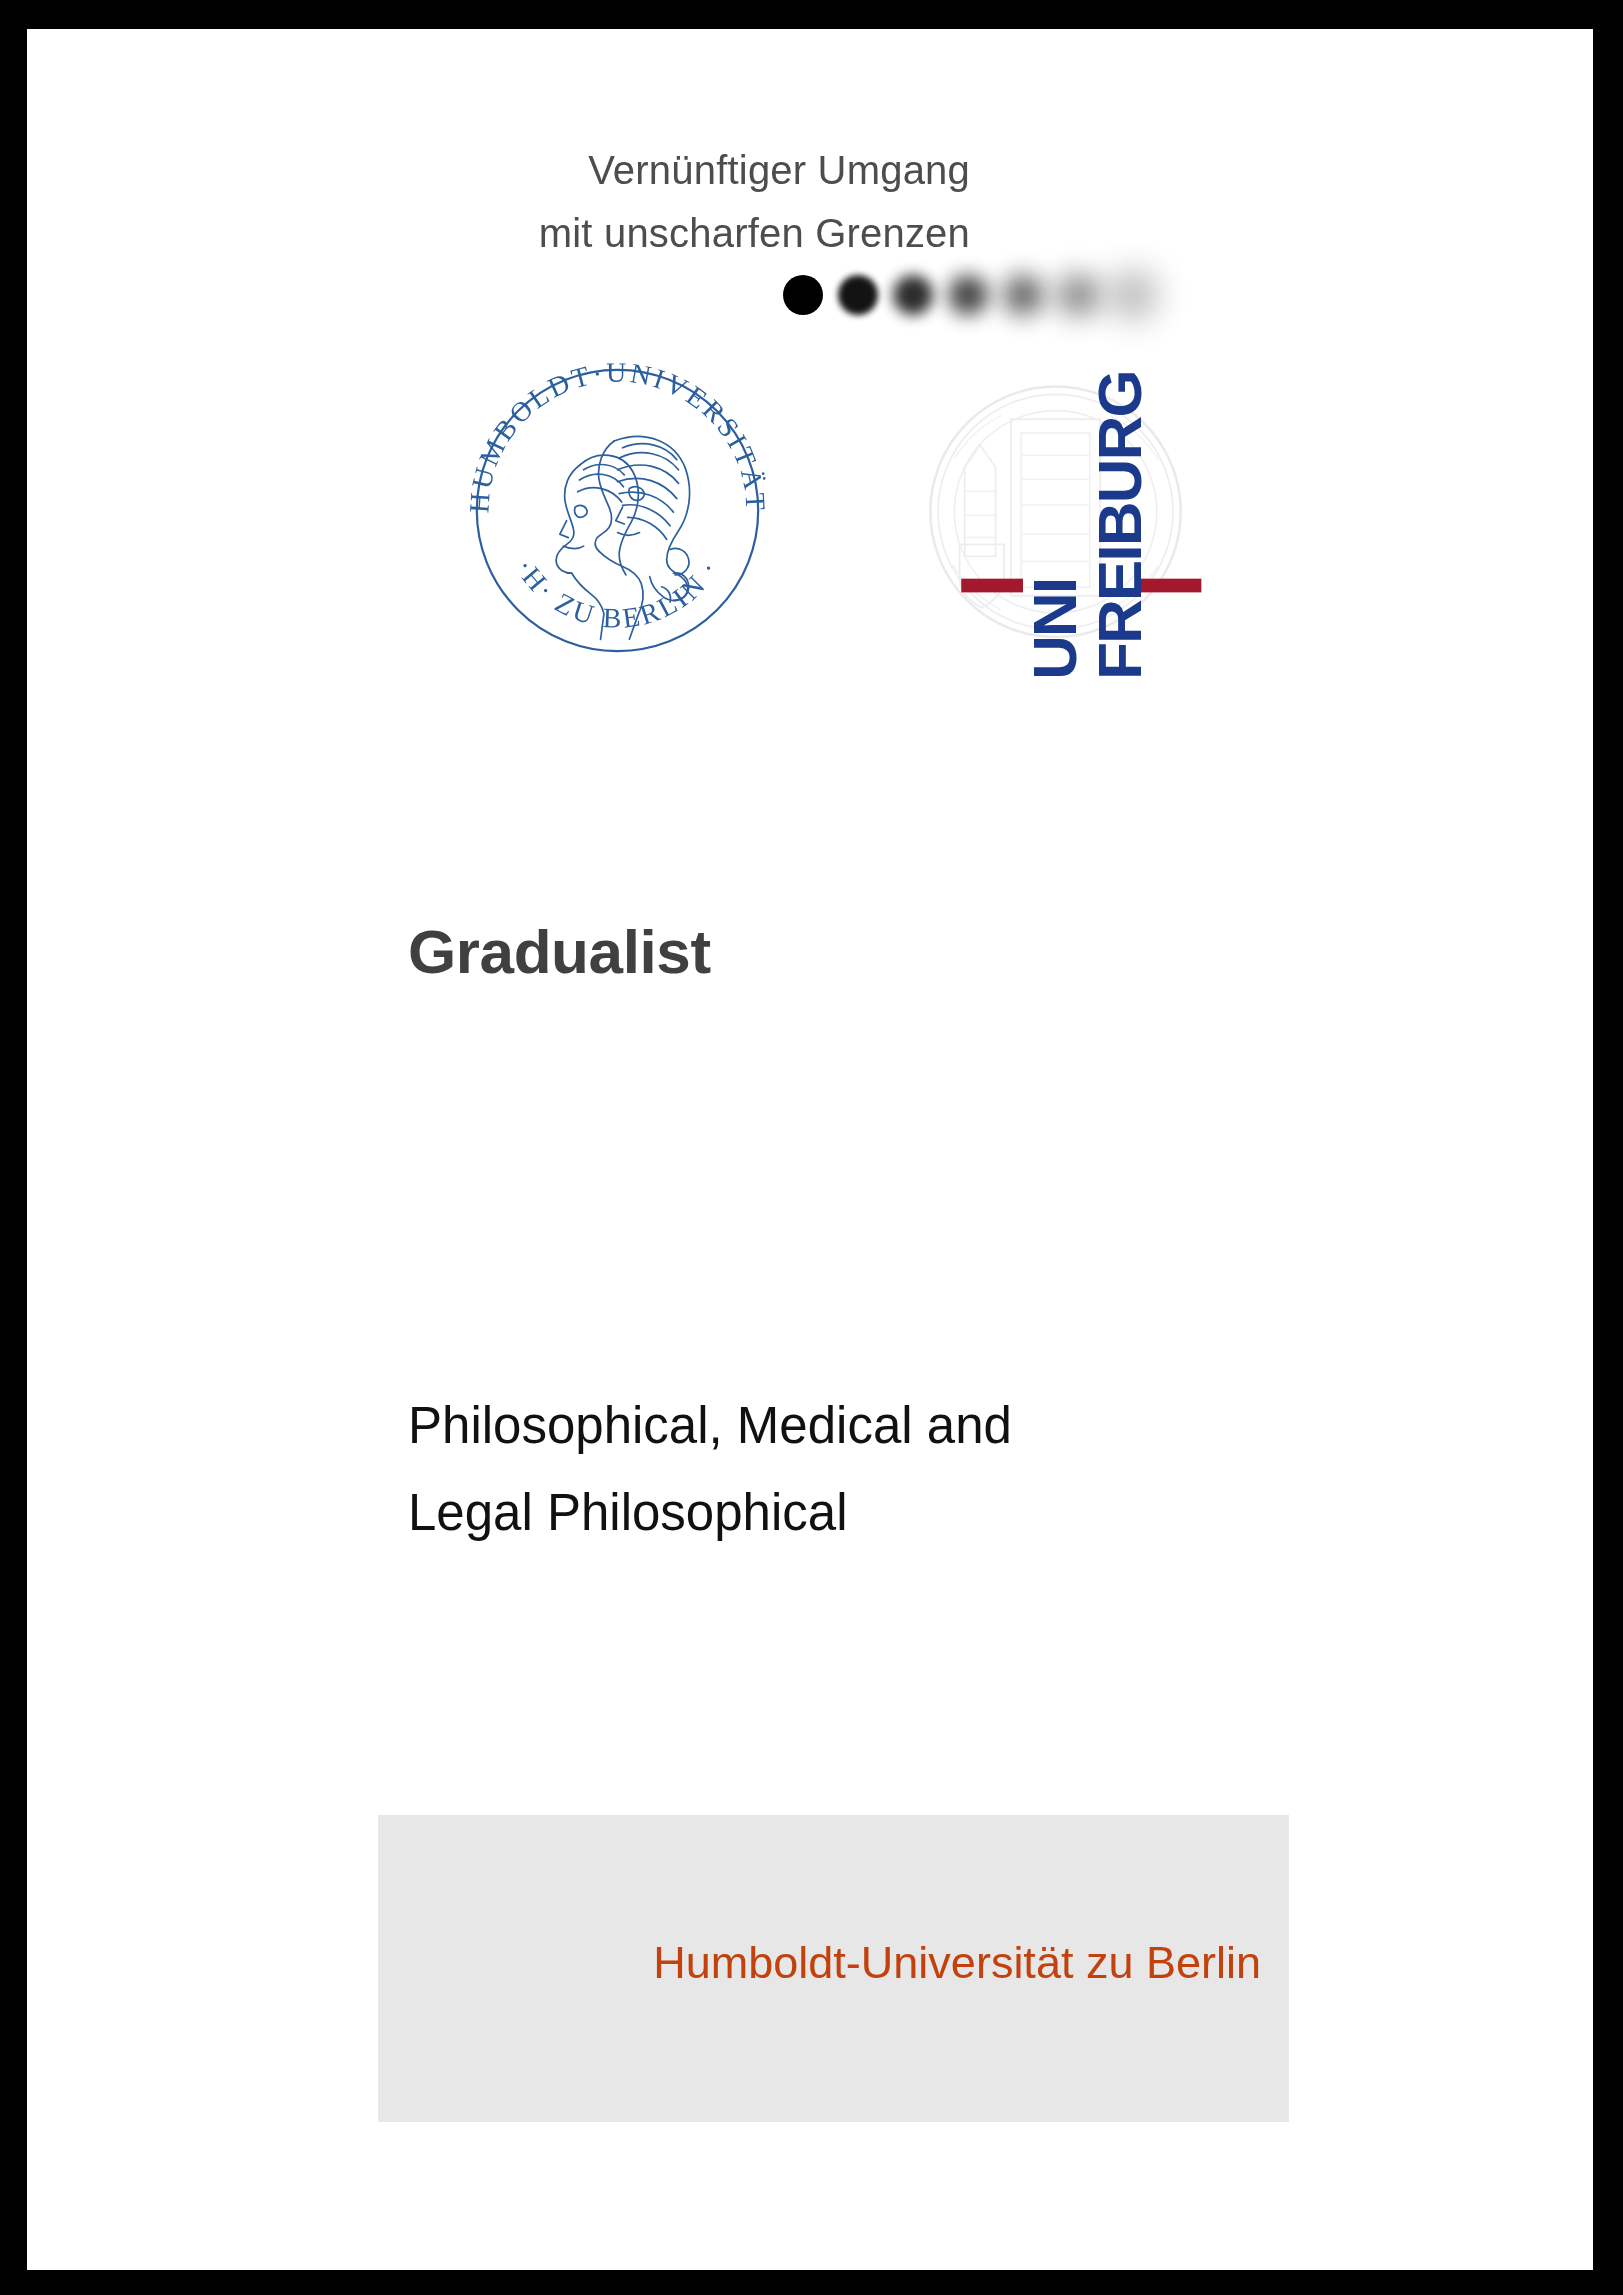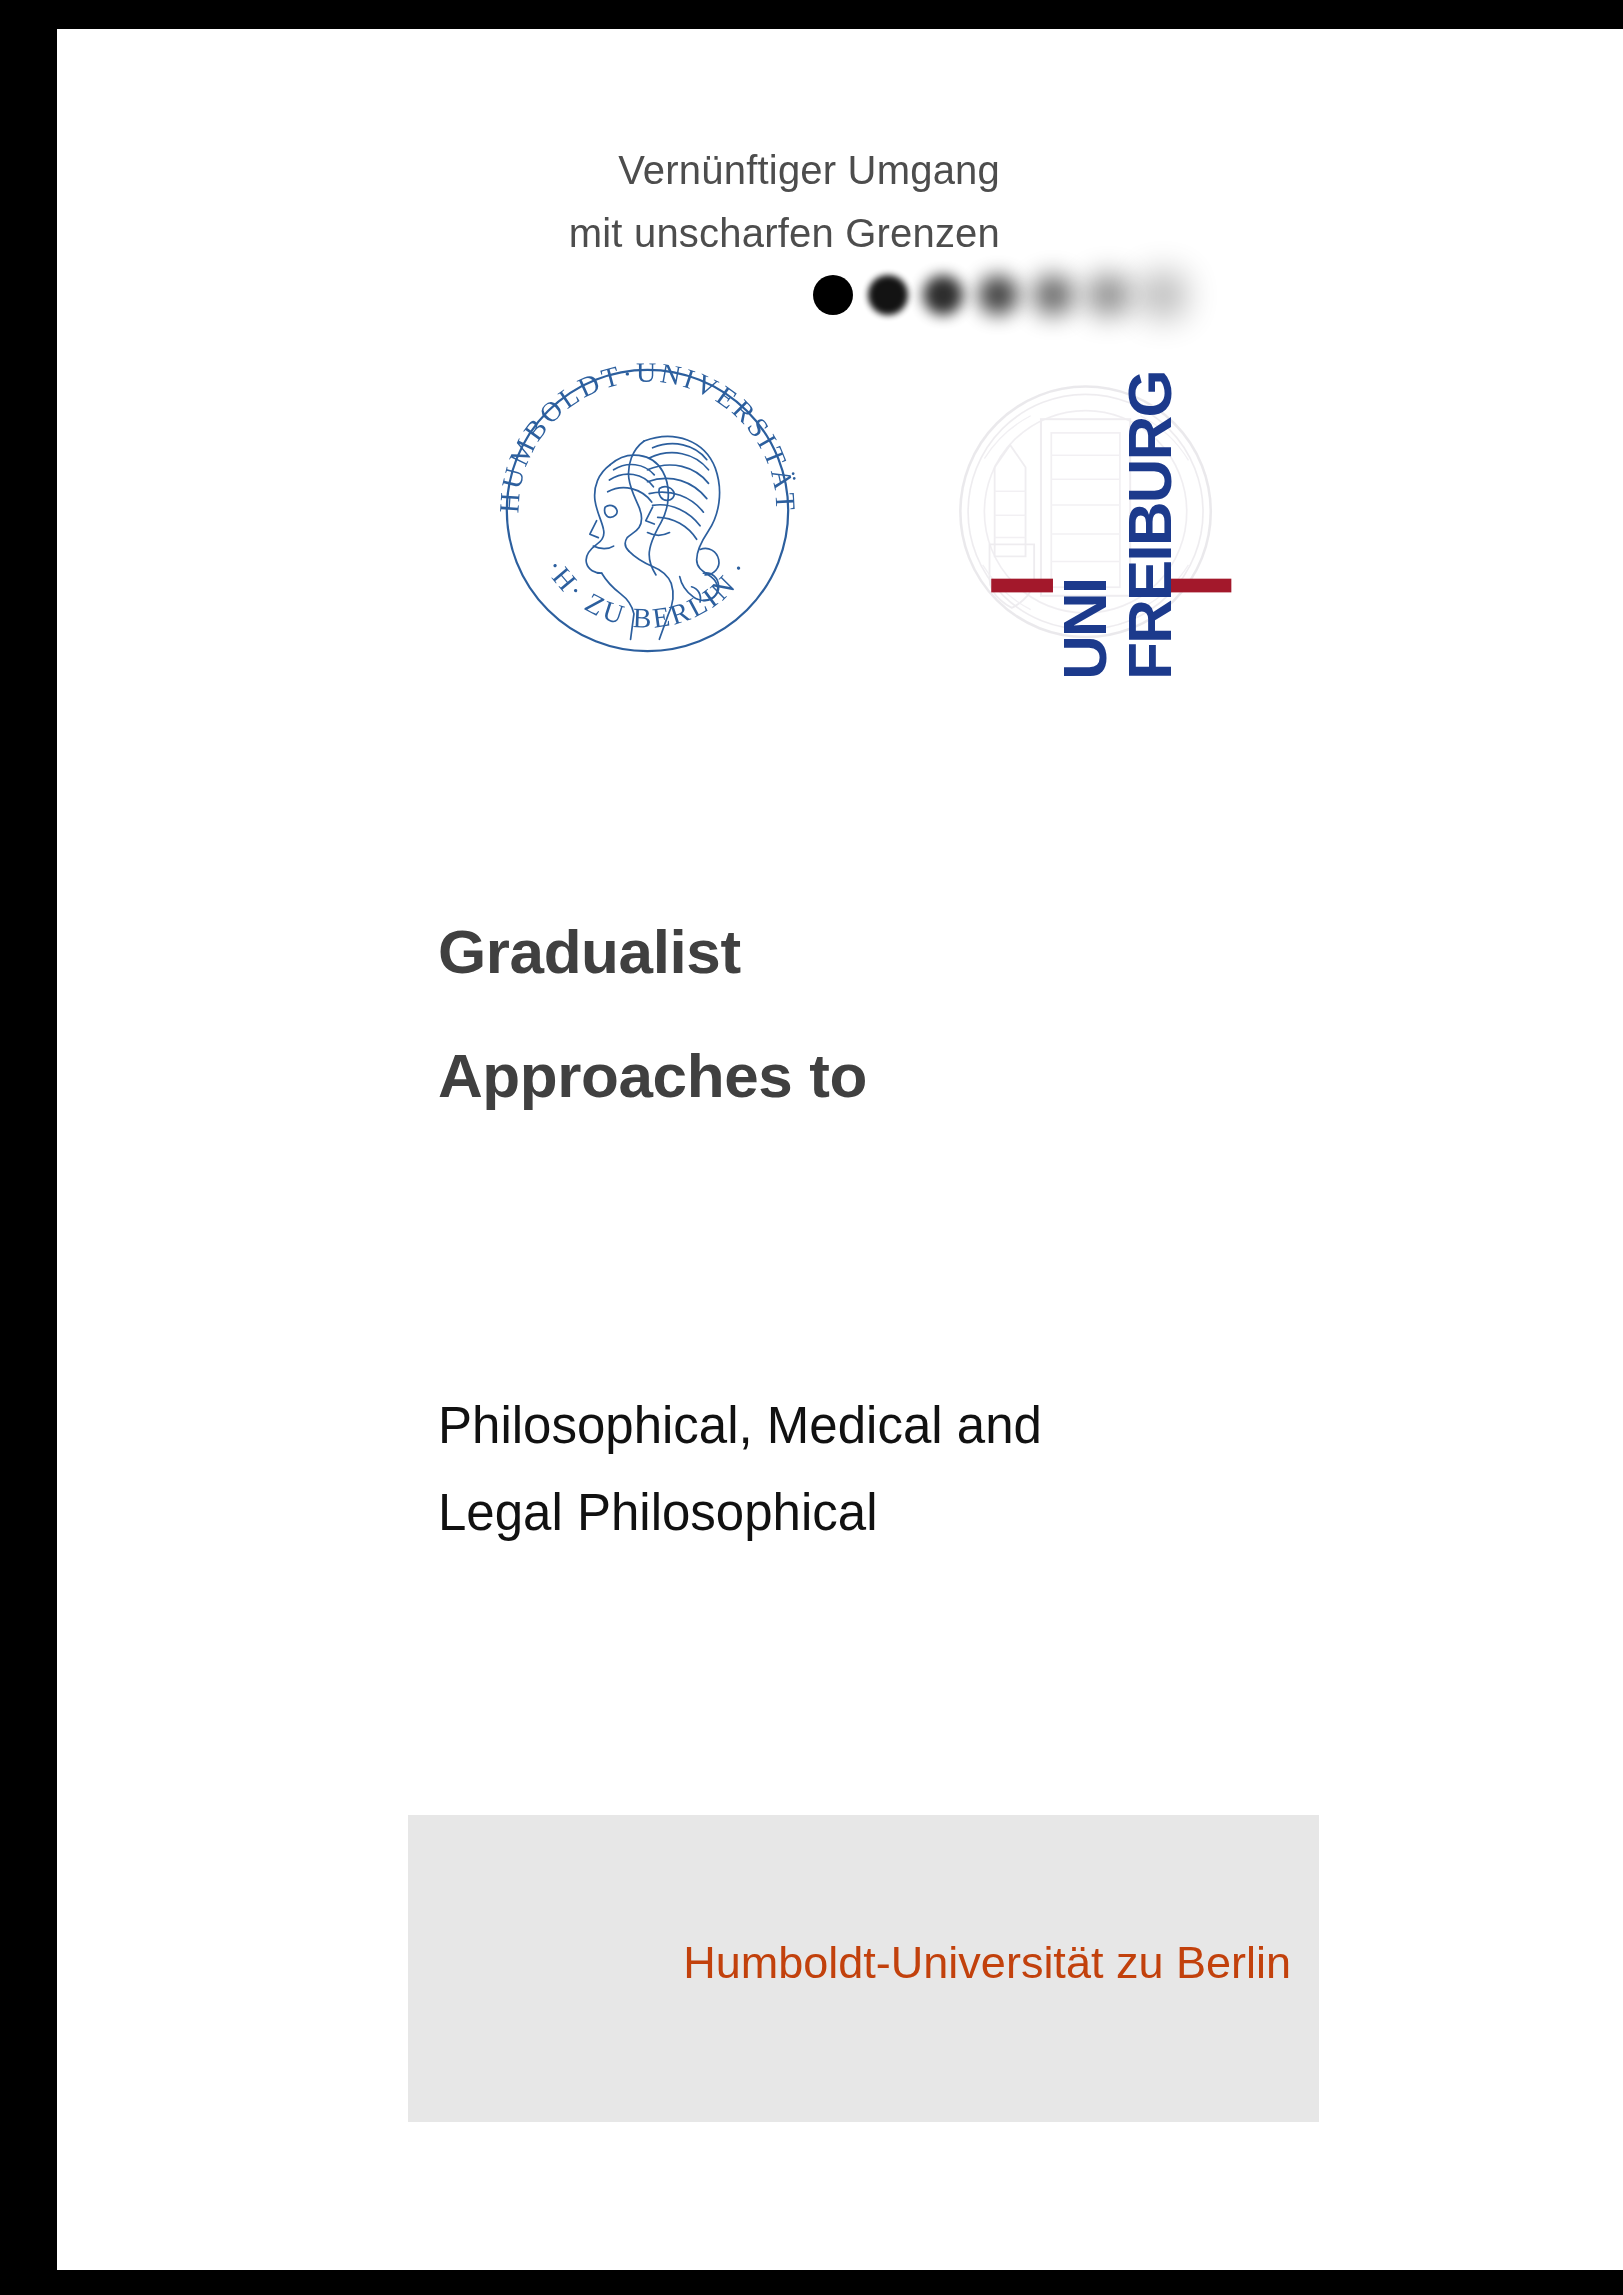--- a/index.html
+++ b/index.html
@@ -15,21 +15,20 @@
   }
 
   
   #poster-page {
     position: absolute;
     left: 27px;
     top: 29px;
     width: 1566px;
     height: 2241px;
     background: #ffffff;
-    margin-left: 30px;
   }
 
   
   #series-header {
     position: absolute;
     left: 0;
     top: 0;
     width: 943px;
     text-align: right;
   }
@@ -271,21 +270,20 @@
         <g fill="#1c3a8c" font-family="'Liberation Sans', sans-serif" font-weight="bold" font-size="72" letter-spacing="-2">
           <text transform="translate(176,366) rotate(-90)">UNI</text>
           <text transform="translate(252,366) rotate(-90)">FREIBURG</text>
         </g>
       </svg>
     </div>
   </div>
 
   <div id="poster-title">
     <div class="title-line">Gradualist</div>
-    <div class="title-line">Approaches to</div>
   </div>
 
   <div id="poster-subtitle">
     <div class="subtitle-line">Philosophical, Medical and</div>
     <div class="subtitle-line">Legal Philosophical</div>
   </div>
 
   <div id="details-box">
     <div id="details-inner">
       <div class="detail-venue">Humboldt-Universität zu Berlin</div>

